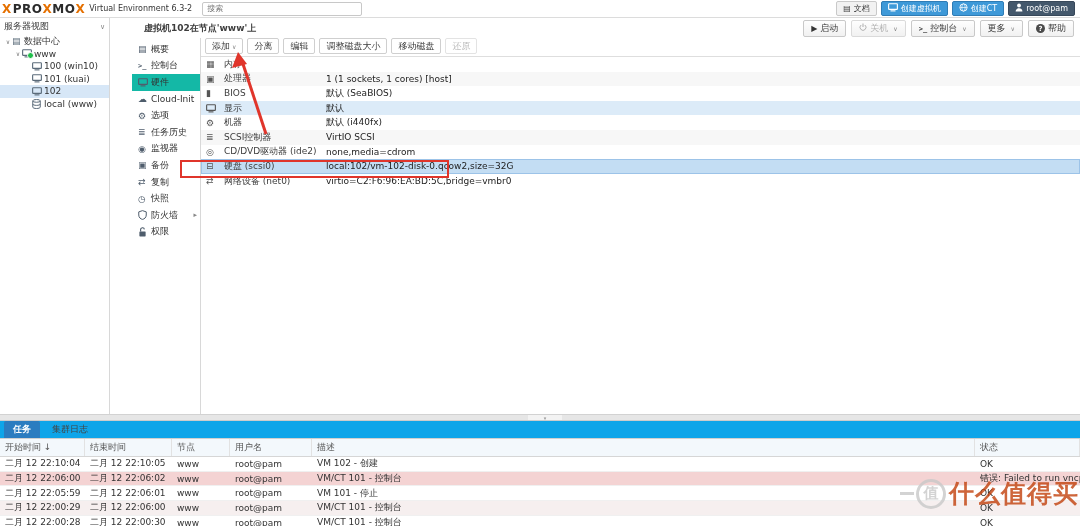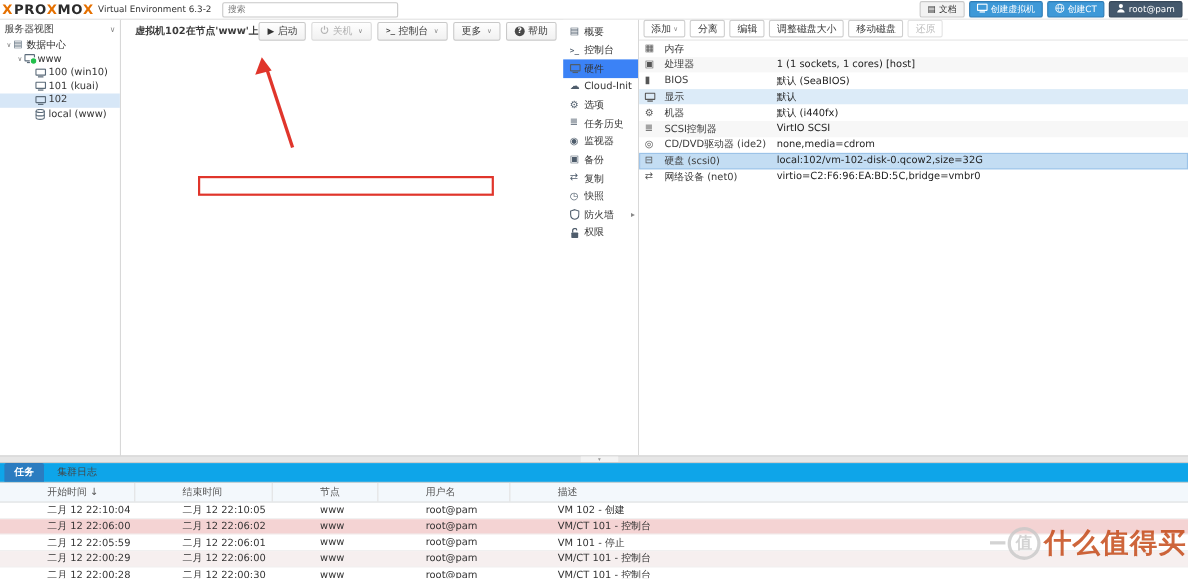--- a/index.html
+++ b/index.html
@@ -13,21 +13,21 @@
   .logo .ox{color:#e57000;}
   .version{font-size:8px;color:#333;margin-left:4px;}
   .search{margin-left:10px;width:150px;height:12px;font-size:8px;border:1px solid #c8c8c8;border-radius:2px;
           padding:0 4px;color:#555;background:#fff;font-family:inherit;}
   .tb-right{margin-left:auto;display:flex;gap:4px;align-items:center;}
   .tbtn{display:flex;align-items:center;gap:3px;height:13px;padding:0 6px;border-radius:2px;font-size:8px;
         border:1px solid #c9c9c9;background:#f2f2f2;color:#333;cursor:pointer;}
   .tbtn.blue{background:#3e99d8;border-color:#2f7cb5;color:#fff;}
   .tbtn.dark{background:#44586c;border-color:#37485a;color:#fff;}
   
-  .rightside{position:absolute;top:18px;left:111px;right:0;bottom:112px;display:flex;background:#fff;}
+  .rightside{position:absolute;top:18px;left:111px;right:0;bottom:112px;display:flex;flex-direction:column;background:#fff;padding-left:21px;}
   .subbar{height:20px;display:flex;align-items:center;padding:0 6px 0 12px;box-sizing:border-box;}
   .breadcrumb{font-weight:bold;color:#3d3d3d;font-size:9px;}
   .sb-right{margin-left:auto;display:flex;gap:5px;}
   .sbtn{display:flex;align-items:center;gap:3px;height:15px;padding:0 7px;font-size:9px;border:1px solid #c9c9c9;
         border-radius:2px;background:linear-gradient(#fefefe,#f1f1f1);color:#3c3c3c;cursor:pointer;}
   .sbtn.disabled{color:#b3b3b3;border-color:#dadada;cursor:default;}
   .sbtn .dd{font-size:6px;color:#888;margin-left:2px;}
   .sbtn .play{color:#333;font-size:8px;}
   .term{font-family:"DejaVu Sans Mono",monospace;font-size:7px;font-weight:bold;}
   .q{display:inline-flex;align-items:center;justify-content:center;width:9px;height:9px;border-radius:50%;
@@ -40,21 +40,21 @@
   .titem .caret{font-size:6px;color:#777;width:8px;text-align:center;flex:none;}
   .titem .ticon{flex:none;width:12px;color:#5b6b7a;display:inline-flex;position:relative;}
   .titem .ticon .dot{position:absolute;right:0px;bottom:-1px;width:5px;height:5px;border-radius:50%;
                      background:#21bf4b;border:1px solid #fff;}
   .titem.sel{background:#d7e7f7;}
   
   .panelrow{flex:1;display:flex;min-height:0;}
   .menupanel{width:69px;border-right:1px solid #d8d8d8;box-sizing:border-box;padding-top:3px;background:#fff;}
   .mitem{display:flex;align-items:center;height:16.6px;padding:0 3px 0 6px;cursor:pointer;color:#333;white-space:nowrap;}
   .mitem .micon{width:13px;flex:none;color:#4f5d6c;font-size:9px;display:inline-flex;}
-  .mitem.sel{background:#3b82f6;}
+  .mitem.sel{background:#14b8a6;}
   .mitem .exp{margin-left:auto;color:#888;font-size:7px;}
   
   .content{flex:1;position:relative;background:#fff;min-width:0;}
   .hwtoolbar{height:19px;display:flex;gap:4px;padding:0 4px;border-bottom:1px solid #dedede;box-sizing:border-box;}
   .hwbtn{display:flex;align-items:center;gap:2px;height:14px;padding:0 6px;font-size:9px;border:1px solid #cfcfcf;
          border-radius:2px;background:#fff;color:#3c3c3c;cursor:pointer;}
   .hwbtn.disabled{color:#bdbdbd;border-color:#e3e3e3;cursor:default;}
   .hwbtn .dd{font-size:6px;color:#888;}
   .hwrow{display:grid;grid-template-columns:18px 102px 1fr;align-items:center;height:14.6px;padding-left:5px;
          background:#fff;cursor:pointer;box-sizing:border-box;}
@@ -69,21 +69,21 @@
             border-bottom:1px solid #cccccc;box-sizing:border-box;}
   .handle{position:absolute;left:528px;top:0;width:34px;height:5px;background:#f3f3f3;display:flex;align-items:center;
           justify-content:center;color:#999;font-size:5px;cursor:row-resize;}
   
   .bottompanel{position:absolute;left:0;right:0;top:421px;bottom:0;display:flex;flex-direction:column;background:#fff;}
   .tabsrow{height:17px;background:#0ea5e9;display:flex;align-items:flex-end;padding-left:4px;gap:3px;
            border-bottom:1px solid #d0d0d0;flex:none;}
   .tab{padding:2px 9px 2px;font-size:9px;color:#444;border-radius:2px 2px 0 0;cursor:pointer;}
   .tab.active{background:#2b7cc0;color:#fff;font-weight:bold;}
   .taskheader{height:17px;background:#f3f8fc;border-bottom:1px solid #d6d6d6;display:flex;align-items:center;flex:none;}
-  .tcell{padding:0 5px;box-sizing:border-box;flex:none;overflow:hidden;white-space:nowrap;margin-left:38px;}
+  .tcell{padding:0 5px;box-sizing:border-box;flex:none;overflow:hidden;white-space:nowrap;}
   .taskheader .tcell{color:#555;border-right:1px solid #e2e2e2;height:100%;display:flex;align-items:center;cursor:pointer;}
   .taskrows{flex:1;overflow:hidden;background:#fff;}
   .taskrow{display:flex;align-items:center;height:13.7px;background:#fff;border-bottom:1px solid #f0f0f0;
            color:#333;cursor:pointer;}
   .taskrow.stripe{background:#f6efef;}
   .taskrow.error{background:#f4d3d3;}
   
   .overlay{position:absolute;inset:0;pointer-events:none;z-index:50;}
   .watermark{position:absolute;right:1px;top:477px;display:flex;align-items:center;z-index:40;color:#c9c9c9;
              opacity:.8;pointer-events:none;}

